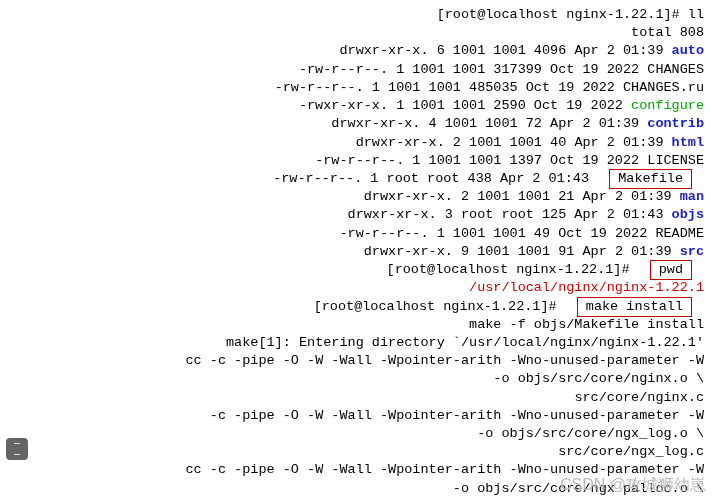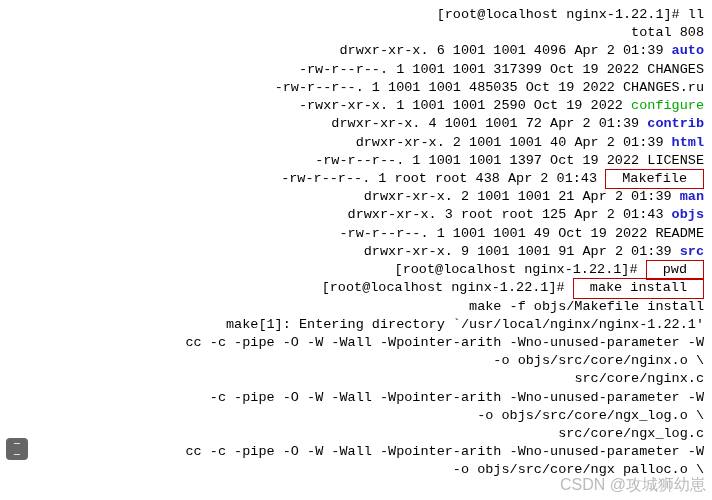--- a/index.html
+++ b/index.html
@@ -16,22 +16,22 @@
     overflow: hidden;
     position: relative;
   }
   .line { display: block; text-align: right; }
   .dir-blue { color: #2020cc; font-weight: bold; }
   .file-green { color: #00aa00; font-weight: normal; }
   .red-path { color: #cc0000; }
   .boxed {
     border: 1px solid #c00000;
     display: inline-block;
-    padding: 0 16px;
-    margin: -1px 0;
+    padding: 0 8px;
+    margin: -1px 12px;
     font-family: Liberation Mono, monospace;
   }
   .watermark {
     position: absolute;
     right: 6px;
     bottom: 4px;
     font-family: sans-serif;
     font-size: 16px;
     color: #bbb;
   }
@@ -62,20 +62,21 @@
     <span class="line">-rwxr-xr-x.  1 1001 1001    2590 Oct  19 2022  <span class="file-green">configure</span></span>
     <span class="line">drwxr-xr-x.  4 1001 1001      72 Apr   2 01:39 <span class="dir-blue">contrib</span></span>
     <span class="line">drwxr-xr-x.  2 1001 1001      40 Apr   2 01:39 <span class="dir-blue">html</span></span>
     <span class="line">-rw-r--r--.  1 1001 1001    1397 Oct  19 2022  <span>LICENSE</span></span>
     <span class="line">-rw-r--r--.  1 root root     438 Apr   2 01:43 <span class="boxed">Makefile</span></span>
     <span class="line">drwxr-xr-x.  2 1001 1001      21 Apr   2 01:39 <span class="dir-blue">man</span></span>
     <span class="line">drwxr-xr-x.  3 root root     125 Apr   2 01:43 <span class="dir-blue">objs</span></span>
     <span class="line">-rw-r--r--.  1 1001 1001      49 Oct  19 2022  <span>README</span></span>
     <span class="line">drwxr-xr-x.  9 1001 1001      91 Apr   2 01:39 <span class="dir-blue">src</span></span>
     <span class="line">[root@localhost nginx-1.22.1]# <span class="boxed">pwd</span></span>
+    <span class="line red-path">/usr/local/nginx/nginx-1.22.1</span>
     <span class="line">[root@localhost nginx-1.22.1]# <span class="boxed">make install</span></span>
     <span class="line">make -f objs/Makefile install</span>
     <span class="line">make[1]: Entering directory `/usr/local/nginx/nginx-1.22.1'</span>
     <span class="line">cc -c -pipe  -O -W -Wall -Wpointer-arith -Wno-unused-parameter -W</span>
     <span class="line">        -o objs/src/core/nginx.o \</span>
     <span class="line">        src/core/nginx.c</span>
     <span class="line">   -c -pipe  -O -W -Wall -Wpointer-arith -Wno-unused-parameter -W</span>
     <span class="line">        -o objs/src/core/ngx_log.o \</span>
     <span class="line">        src/core/ngx_log.c</span>
     <span class="line">cc -c -pipe  -O -W -Wall -Wpointer-arith -Wno-unused-parameter -W</span>

